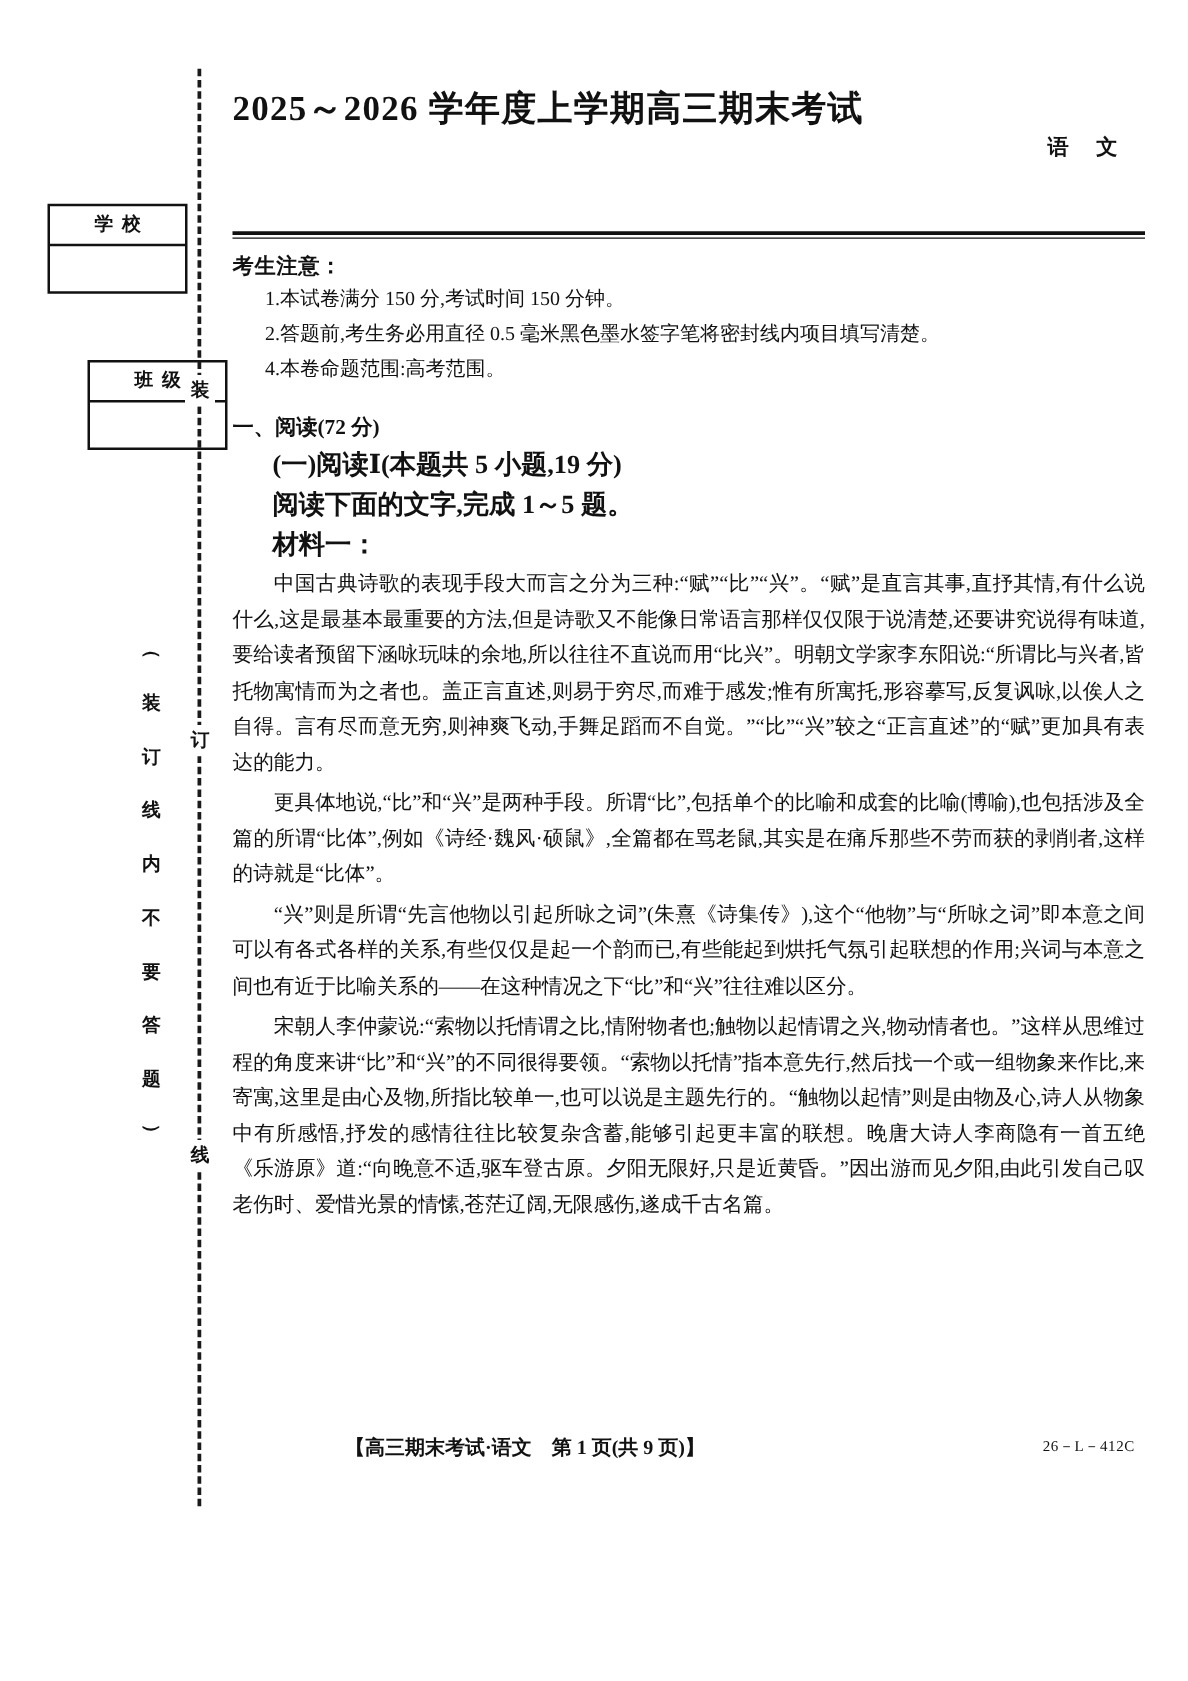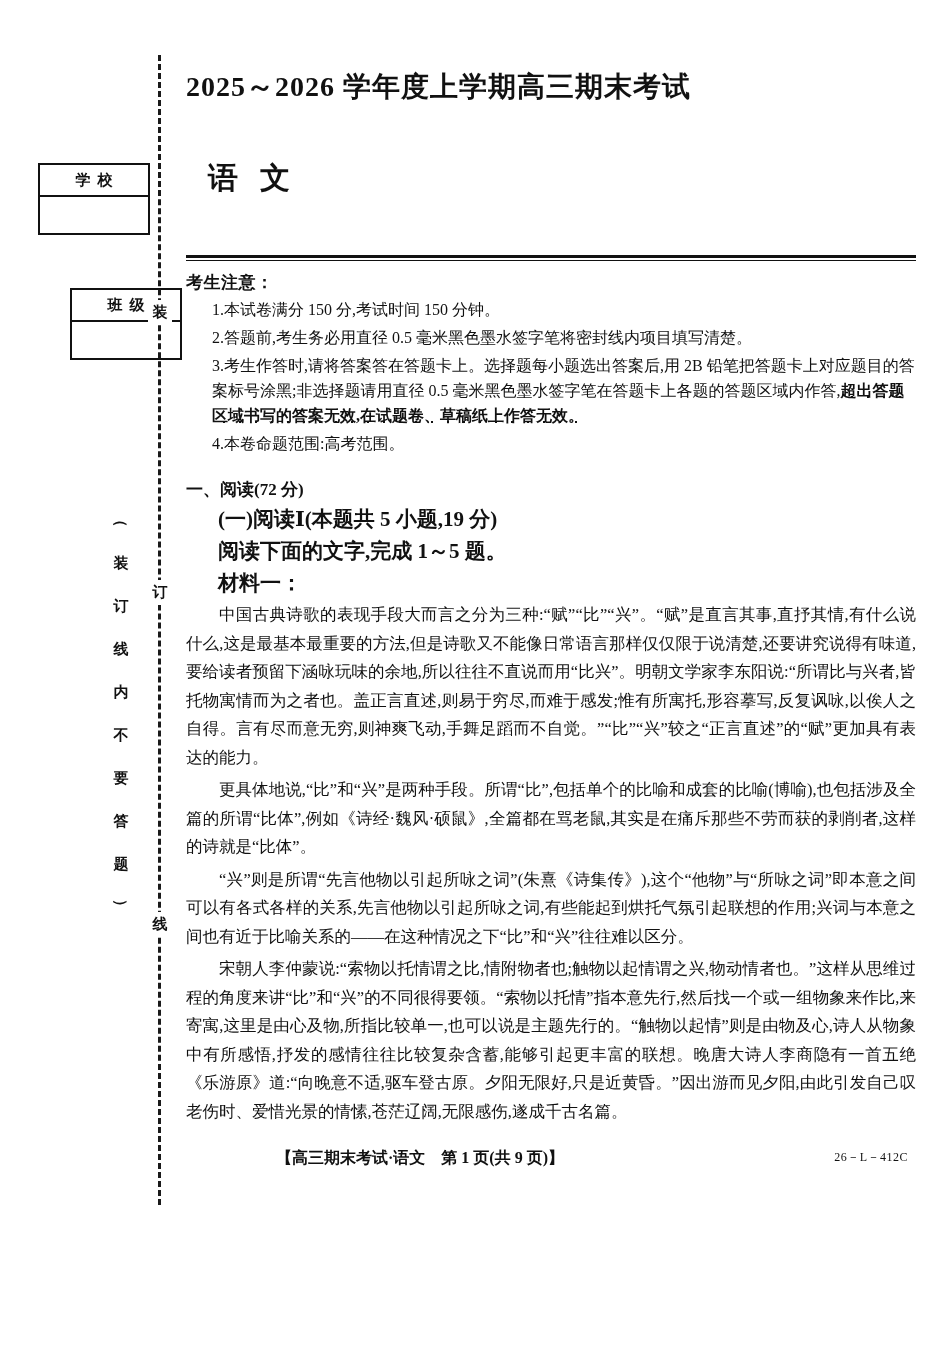--- a/index.html
+++ b/index.html
@@ -102,23 +102,22 @@
 
   #exam-title {
     margin-top: 68px;
     text-align: left;
     font-size: 28px;
     font-weight: bold;
     letter-spacing: 1px;
     font-family: "Liberation Serif", "DejaVu Serif", serif;
   }
   #subject-title {
-    margin-top: 52px;
-    text-align: left;
-    font-size: 30px;
+    text-align: right;
+    font-size: 17px;
     font-weight: bold;
     letter-spacing: 22px;
     text-indent: 22px;
     font-family: "Liberation Serif", "DejaVu Serif", serif;
   }
 
   #double-rule {
     margin-top: 56px;
     width: 730px;
     border-top: 3px solid #111;
@@ -239,37 +238,34 @@
   <div id="notice-heading">考生注意：</div>
 
   <div class="notice-item">
     <span>1.</span><span>本试卷满分 150 分,考试时间 150 分钟。</span>
   </div>
 
   <div class="notice-item">
     <span>2.</span><span>答题前,考生务必用直径 0.5 毫米黑色墨水签字笔将密封线内项目填写清楚。</span>
   </div>
 
-  <div class="notice-item">
-    <span>3.</span><span>考生作答时,请将答案答在答题卡上。选择题每小题选出答案后,用 2B 铅笔把答题卡上对应题目的答案标号涂黑;非选择题请用直径 0.5 毫米黑色墨水签字笔在答题卡上各题的答题区域内作答,</span><span class="dotted-emph">超出答题区域书写的答案无效,在试题卷、草稿纸上作答无效。</span>
-  </div>
 
   <div class="notice-item">
     <span>4.</span><span>本卷命题范围:高考范围。</span>
   </div>
 
   <div id="section-heading">一、阅读(72 分)</div>
 
   <div class="sub-heading">(一)阅读Ⅰ(本题共 5 小题,19 分)</div>
   <div class="sub-heading">阅读下面的文字,完成 1～5 题。</div>
   <div class="sub-heading">材料一：</div>
 
   <div class="body-para">中国古典诗歌的表现手段大而言之分为三种:“赋”“比”“兴”。“赋”是直言其事,直抒其情,有什么说什么,这是最基本最重要的方法,但是诗歌又不能像日常语言那样仅仅限于说清楚,还要讲究说得有味道,要给读者预留下涵咏玩味的余地,所以往往不直说而用“比兴”。明朝文学家李东阳说:“所谓比与兴者,皆托物寓情而为之者也。盖正言直述,则易于穷尽,而难于感发;惟有所寓托,形容摹写,反复讽咏,以俟人之自得。言有尽而意无穷,则神爽飞动,手舞足蹈而不自觉。”“比”“兴”较之“正言直述”的“赋”更加具有表达的能力。</div>
   <div class="body-para">更具体地说,“比”和“兴”是两种手段。所谓“比”,包括单个的比喻和成套的比喻(博喻),也包括涉及全篇的所谓“比体”,例如《诗经·魏风·硕鼠》,全篇都在骂老鼠,其实是在痛斥那些不劳而获的剥削者,这样的诗就是“比体”。</div>
-  <div class="body-para">“兴”则是所谓“先言他物以引起所咏之词”(朱熹《诗集传》),这个“他物”与“所咏之词”即本意之间可以有各式各样的关系,先言他物以引起所咏之词,有些能起到烘托气氛引起联想的作用;兴词与本意之间也有近于比喻关系的——在这种情况之下“比”和“兴”往往难以区分。</div>
+  <div class="body-para">“兴”则是所谓“先言他物以引起所咏之词”(朱熹《诗集传》),这个“他物”与“所咏之词”即本意之间可以有各式各样的关系,有些仅仅是起一个韵而已,有些能起到烘托气氛引起联想的作用;兴词与本意之间也有近于比喻关系的——在这种情况之下“比”和“兴”往往难以区分。</div>
   <div class="body-para">宋朝人李仲蒙说:“索物以托情谓之比,情附物者也;触物以起情谓之兴,物动情者也。”这样从思维过程的角度来讲“比”和“兴”的不同很得要领。“索物以托情”指本意先行,然后找一个或一组物象来作比,来寄寓,这里是由心及物,所指比较单一,也可以说是主题先行的。“触物以起情”则是由物及心,诗人从物象中有所感悟,抒发的感情往往比较复杂含蓄,能够引起更丰富的联想。晚唐大诗人李商隐有一首五绝《乐游原》道:“向晚意不适,驱车登古原。夕阳无限好,只是近黄昏。”因出游而见夕阳,由此引发自己叹老伤时、爱惜光景的情愫,苍茫辽阔,无限感伤,遂成千古名篇。</div>
 
 </div>
 
 <div id="footer">
   <div id="footer-center">【高三期末考试·语文　第 1 页(共 9 页)】</div>
   <div id="footer-code">26－L－412C</div>
 </div>
 
 </body></html>

